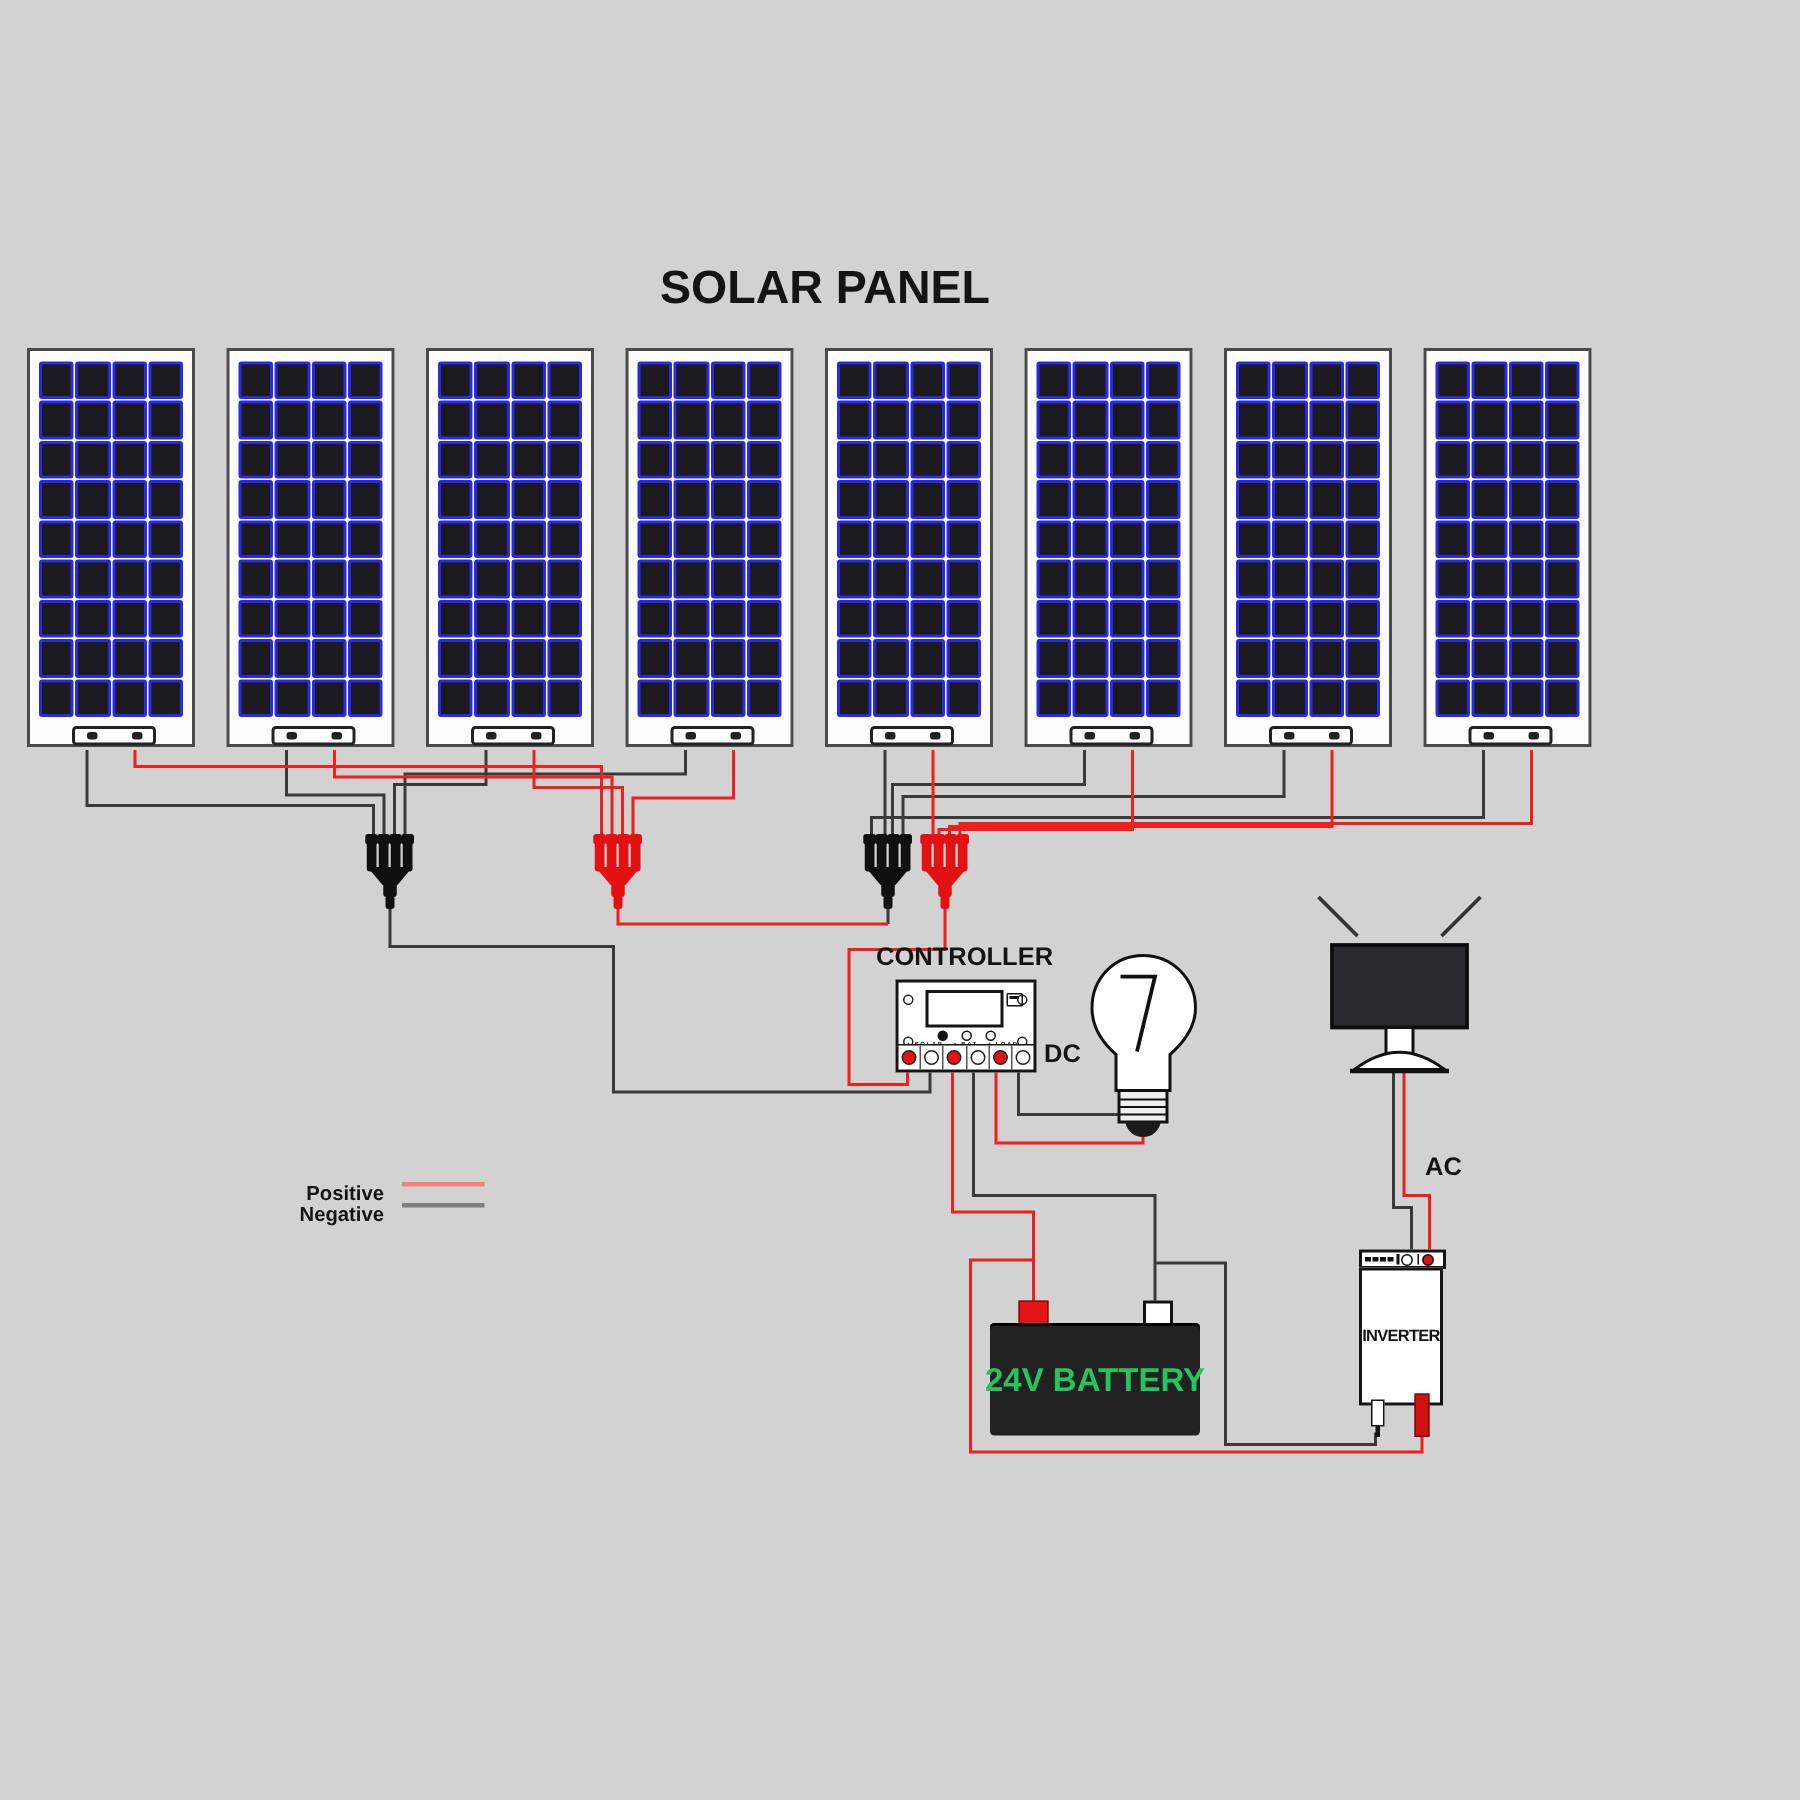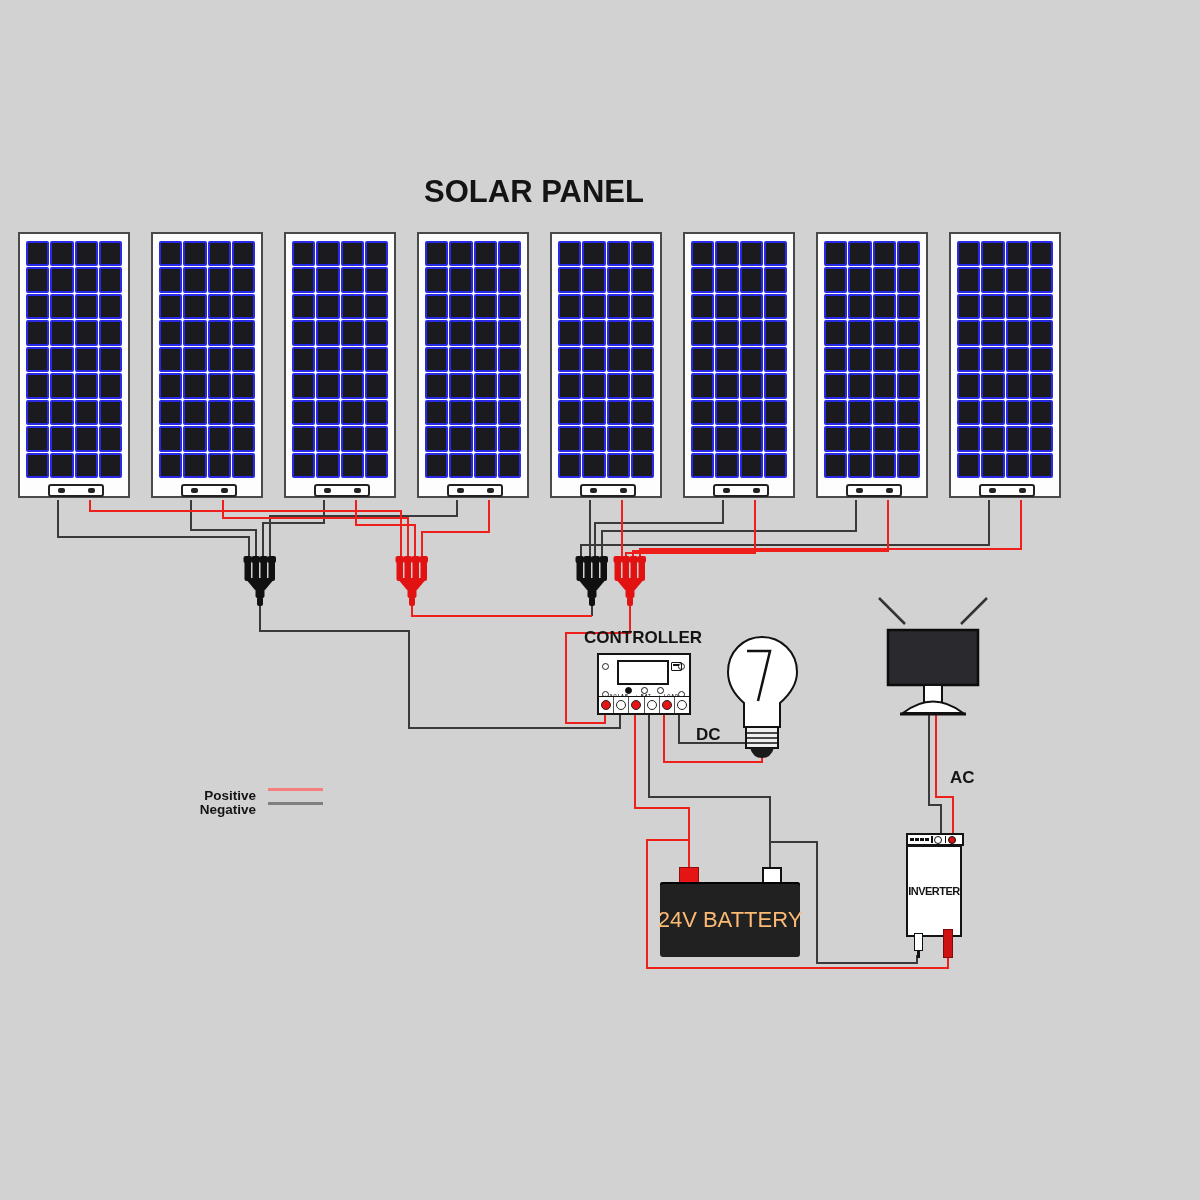--- a/index.html
+++ b/index.html
@@ -7,21 +7,21 @@
     --positive:#ef1f1c; --negative:#3a3a3a;
     --legend-positive:#f57f7c; --legend-negative:#7f7f7f;
     --panel-border:#4a4a4a; --cell:#1b1b1f; --cell-border:#2929e8;
     --connector-pos:#e21212; --connector-neg:#101010;
     --battery-body:#212121; --terminal-pos:#e51515; --screen:#2a2a2e;
   }
   html,body{margin:0;padding:0;}
   .stage{position:relative;width:1200px;height:1200px;background:var(--background);
          overflow:hidden;font-family:"Liberation Sans",sans-serif;color:var(--ink);}
   .abs{position:absolute;}
-  .title{left:394px;top:174px;width:280px;text-align:center;font-size:31px;font-weight:bold;letter-spacing:0px;}
+  .title{left:410px;top:174px;width:280px;text-align:center;font-size:31px;font-weight:bold;letter-spacing:0px;}
 
   
   .panel{position:absolute;top:232px;width:108px;height:262px;background:#fdfdfd;
          border:2px solid var(--panel-border);}
   .cells{position:absolute;left:6px;right:6px;top:7px;bottom:18px;display:grid;
          grid-template-columns:repeat(4,1fr);grid-template-rows:repeat(9,1fr);gap:1px;}
   .cell{background:var(--cell);border:2px solid var(--cell-border);border-radius:2px;}
   .jbox{position:absolute;left:28px;bottom:-1px;width:52px;height:9px;background:#fff;
         border:2px solid #222;border-radius:3px;}
   .jterm{position:absolute;top:2px;width:7px;height:5px;background:#222;border-radius:2px;}
@@ -42,28 +42,28 @@
   .btn.dark{background:#111;}
   .tinytext{position:absolute;left:0;right:0;top:39px;font-size:4px;line-height:4px;text-align:center;
             white-space:nowrap;overflow:hidden;letter-spacing:1px;font-weight:bold;}
   .termstrip{position:absolute;left:-1px;right:-1px;bottom:-1px;height:16px;border:1.5px solid var(--ink);
              display:flex;background:#fff;}
   .term{flex:1;border-right:1px solid #555;display:flex;align-items:center;justify-content:center;}
   .term:last-child{border-right:none;}
   .term i{display:block;width:8px;height:8px;border:1.5px solid #222;border-radius:50%;background:#fff;}
   .term.pos i{background:var(--terminal-pos);}
 
-  .dc-label{left:696px;top:725px;font-size:17px;font-weight:bold;}
+  .dc-label{left:696px;top:693px;font-size:17px;font-weight:bold;}
   .ac-label{left:950px;top:768px;font-size:17px;font-weight:bold;}
 
   
   .battery{left:660px;top:882px;width:140px;height:75px;background:var(--battery-body);
            border-radius:3px;display:flex;align-items:center;justify-content:center;
            box-shadow:0 2px 0 #000 inset;}
-  .battery span{color:#fdba74;font-size:22px;font-weight:normal;letter-spacing:0px;white-space:nowrap;}
+  .battery span{color:#22c55e;font-size:22px;font-weight:bold;letter-spacing:0px;white-space:nowrap;}
   .bterm{position:absolute;top:867px;height:16px;}
   .bterm.pos{left:679px;width:18px;background:var(--terminal-pos);border:1px solid #8d0d0d;}
   .bterm.neg{left:762px;width:16px;background:#fff;border:2px solid #111;}
 
   
   .inverter{left:906px;top:833px;width:68px;height:102px;}
   .inv-strip{position:absolute;left:0;top:0;width:52px;height:9px;border:2px solid var(--ink);background:#fff;
              display:flex;align-items:center;gap:1.5px;padding-left:2px;}
   .inv-sq{width:3.5px;height:3.5px;background:#111;}
   .inv-bar{width:1.5px;height:7px;background:#111;margin-left:1px;}

